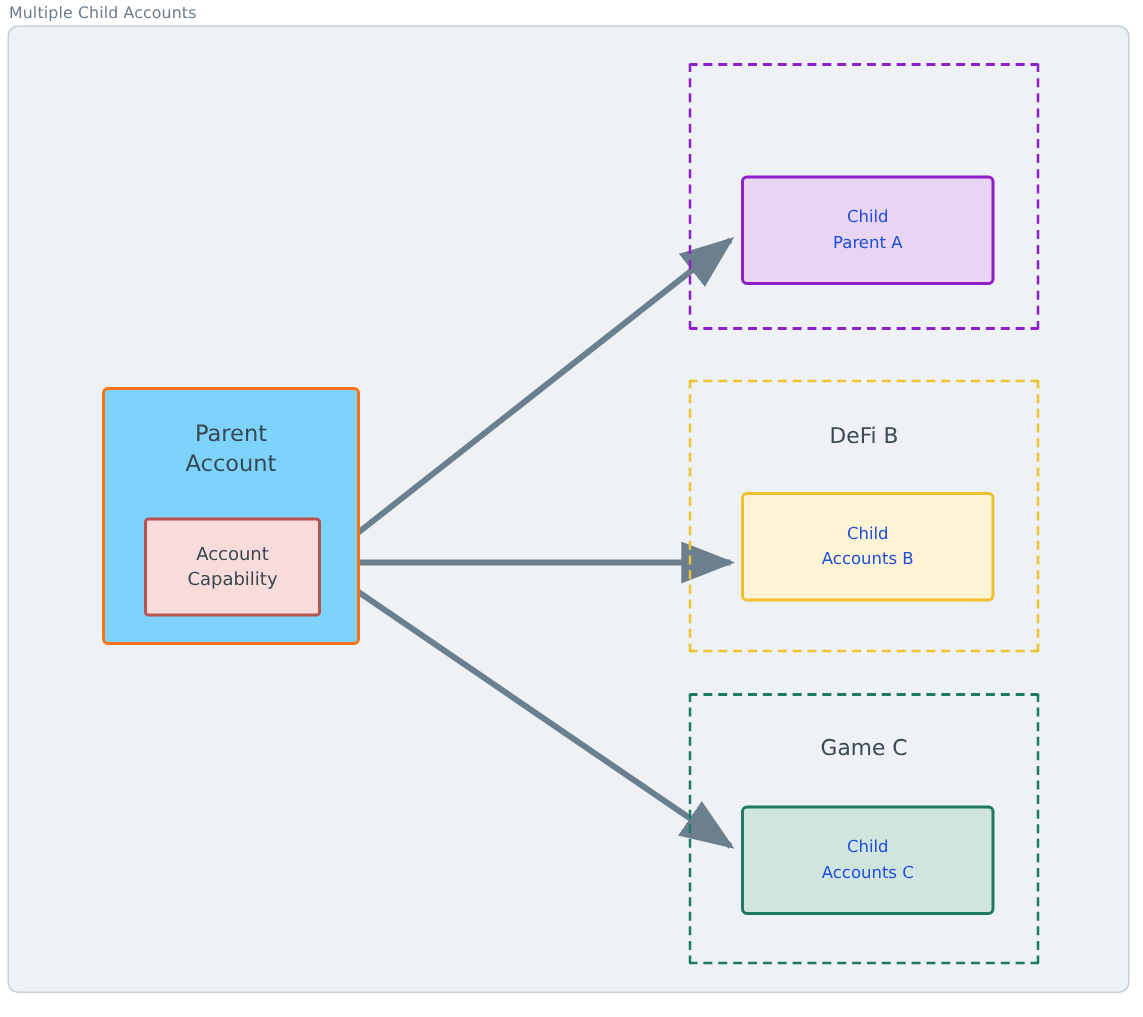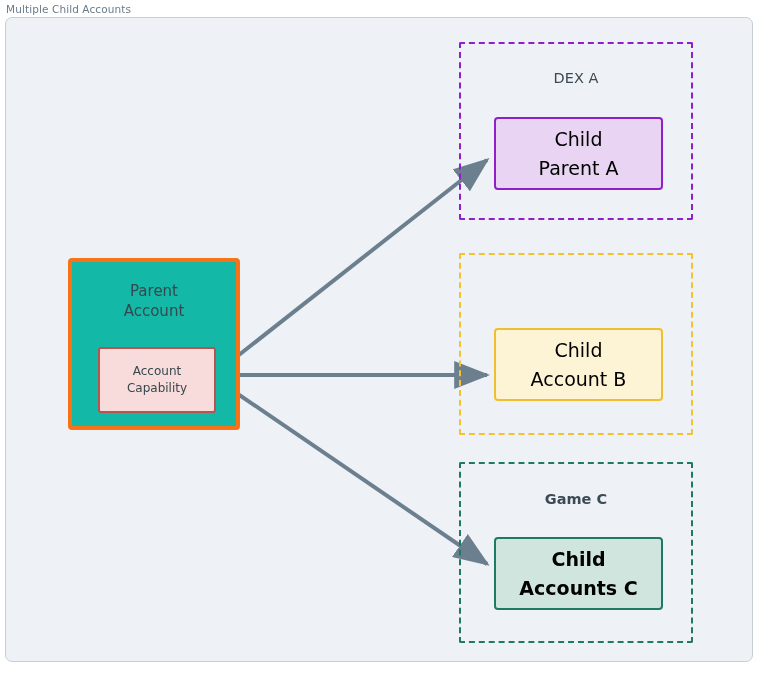--- a/index.html
+++ b/index.html
@@ -64,22 +64,22 @@
     color: #37474f;
     line-height: 1.35;
   }
 
   
   .parent-account {
     left: 68px;
     top: 258px;
     width: 172px;
     height: 172px;
-    background: #14b8a6;
-    border: 4px solid #f97316;
+    background: #7dd3fc;
+    border: 2px solid #f97316;
     border-radius: 4px;
     justify-content: flex-start;
     padding-top: 19px;
   }
   .parent-account .node-title {
     font-size: 15px;
     color: #37474f;
   }
   .account-capability {
     position: absolute;
@@ -121,22 +121,22 @@
     position: absolute;
     box-sizing: border-box;
     border-width: 2px;
     border-style: solid;
     border-radius: 4px;
     display: flex;
     flex-direction: column;
     align-items: center;
     justify-content: center;
     text-align: center;
-    font-size: 19px;
-    color: #000000;
+    font-size: 11px;
+    color: #1d4ed8;
     line-height: 1.5;
   }
 
   
   .group-a {
     left: 459px;
     top: 42px;
     width: 234px;
     height: 178px;
     border-color: #8e1fc9;
@@ -169,21 +169,20 @@
     border-color: #f0bf2f;
   }
 
   
   .group-c {
     left: 459px;
     top: 462px;
     width: 234px;
     height: 181px;
     border-color: #1f7a64;
-    font-weight: bold;
   }
   .group-c .group-label { top: 27px; }
   .child-c {
     left: 33px;
     top: 73px;
     width: 169px;
     height: 73px;
     background: #d1e5df;
     border-color: #1f7a64;
   }
@@ -211,31 +210,31 @@
   <div class="node parent-account">
     <div class="node-title">Parent</div>
     <div class="node-title">Account</div>
     <div class="account-capability">
       <div>Account</div>
       <div>Capability</div>
     </div>
   </div>
 
   <div class="group group-a">
-    <div class="group-label">DEX A</div>
     <div class="child-box child-a">
       <div>Child</div>
       <div>Parent A</div>
     </div>
   </div>
 
   <div class="group group-b">
+    <div class="group-label">DeFi B</div>
     <div class="child-box child-b">
       <div>Child</div>
-      <div>Account B</div>
+      <div>Accounts B</div>
     </div>
   </div>
 
   <div class="group group-c">
     <div class="group-label">Game C</div>
     <div class="child-box child-c">
       <div>Child</div>
       <div>Accounts C</div>
     </div>
   </div>

